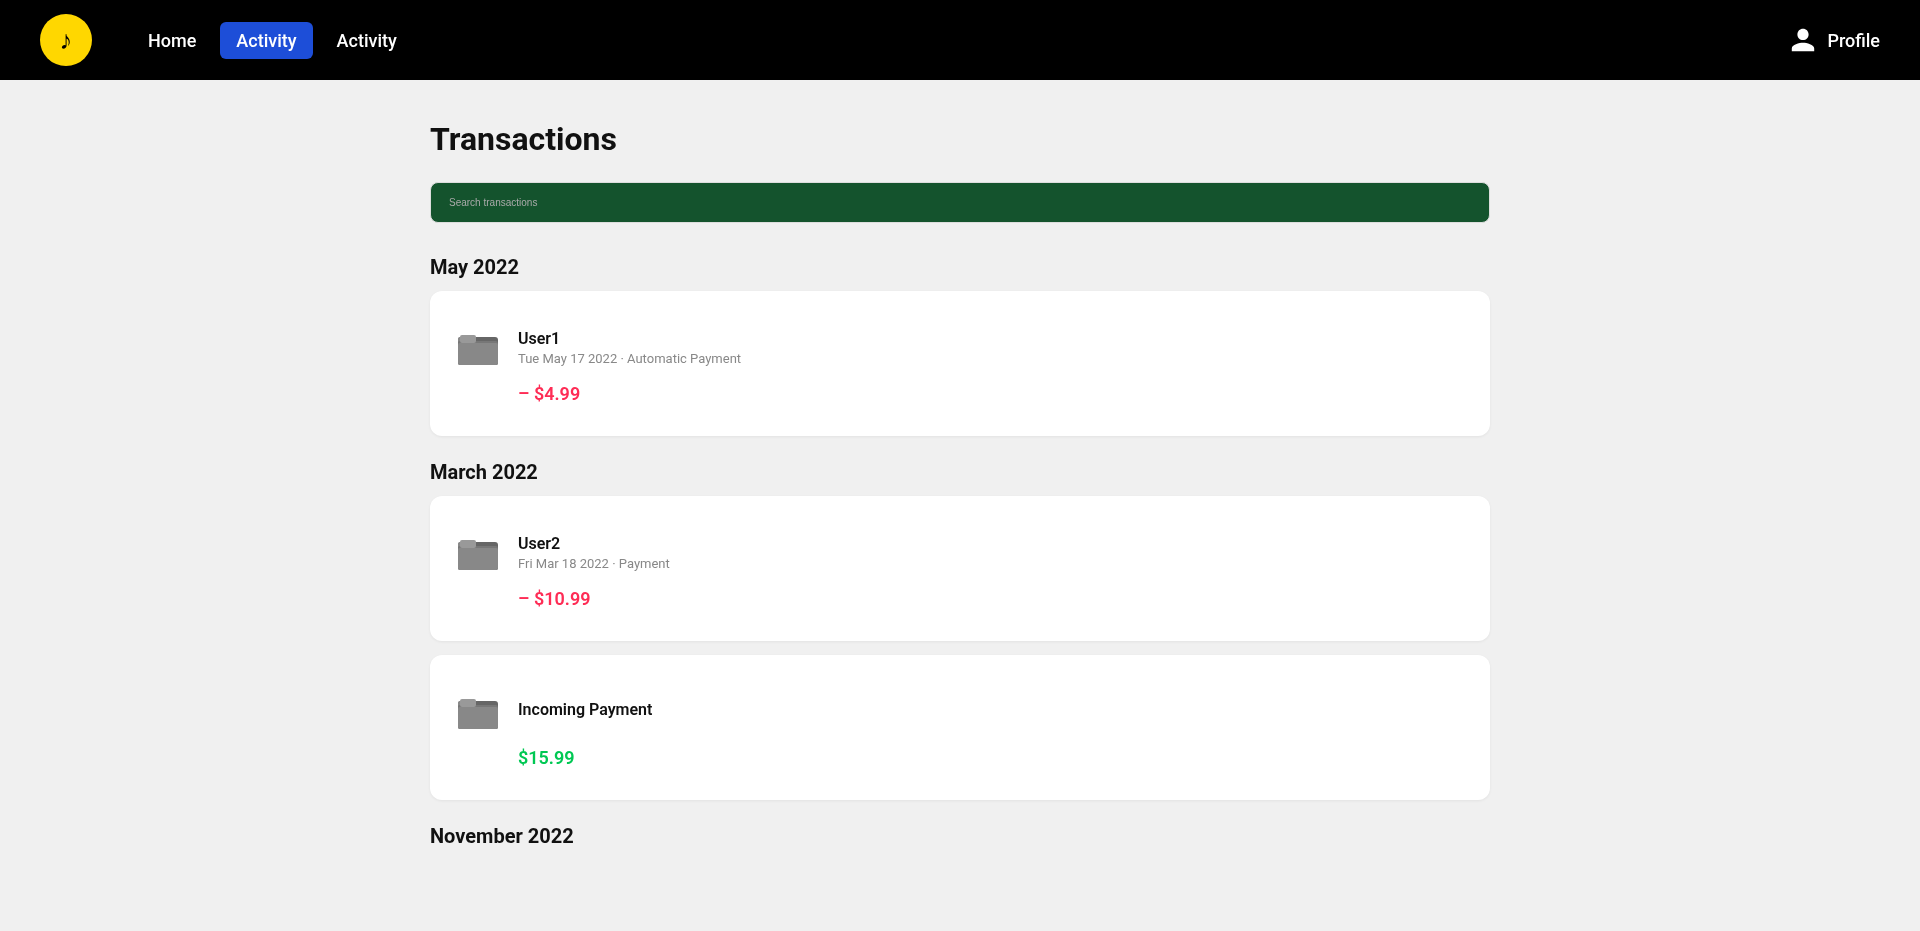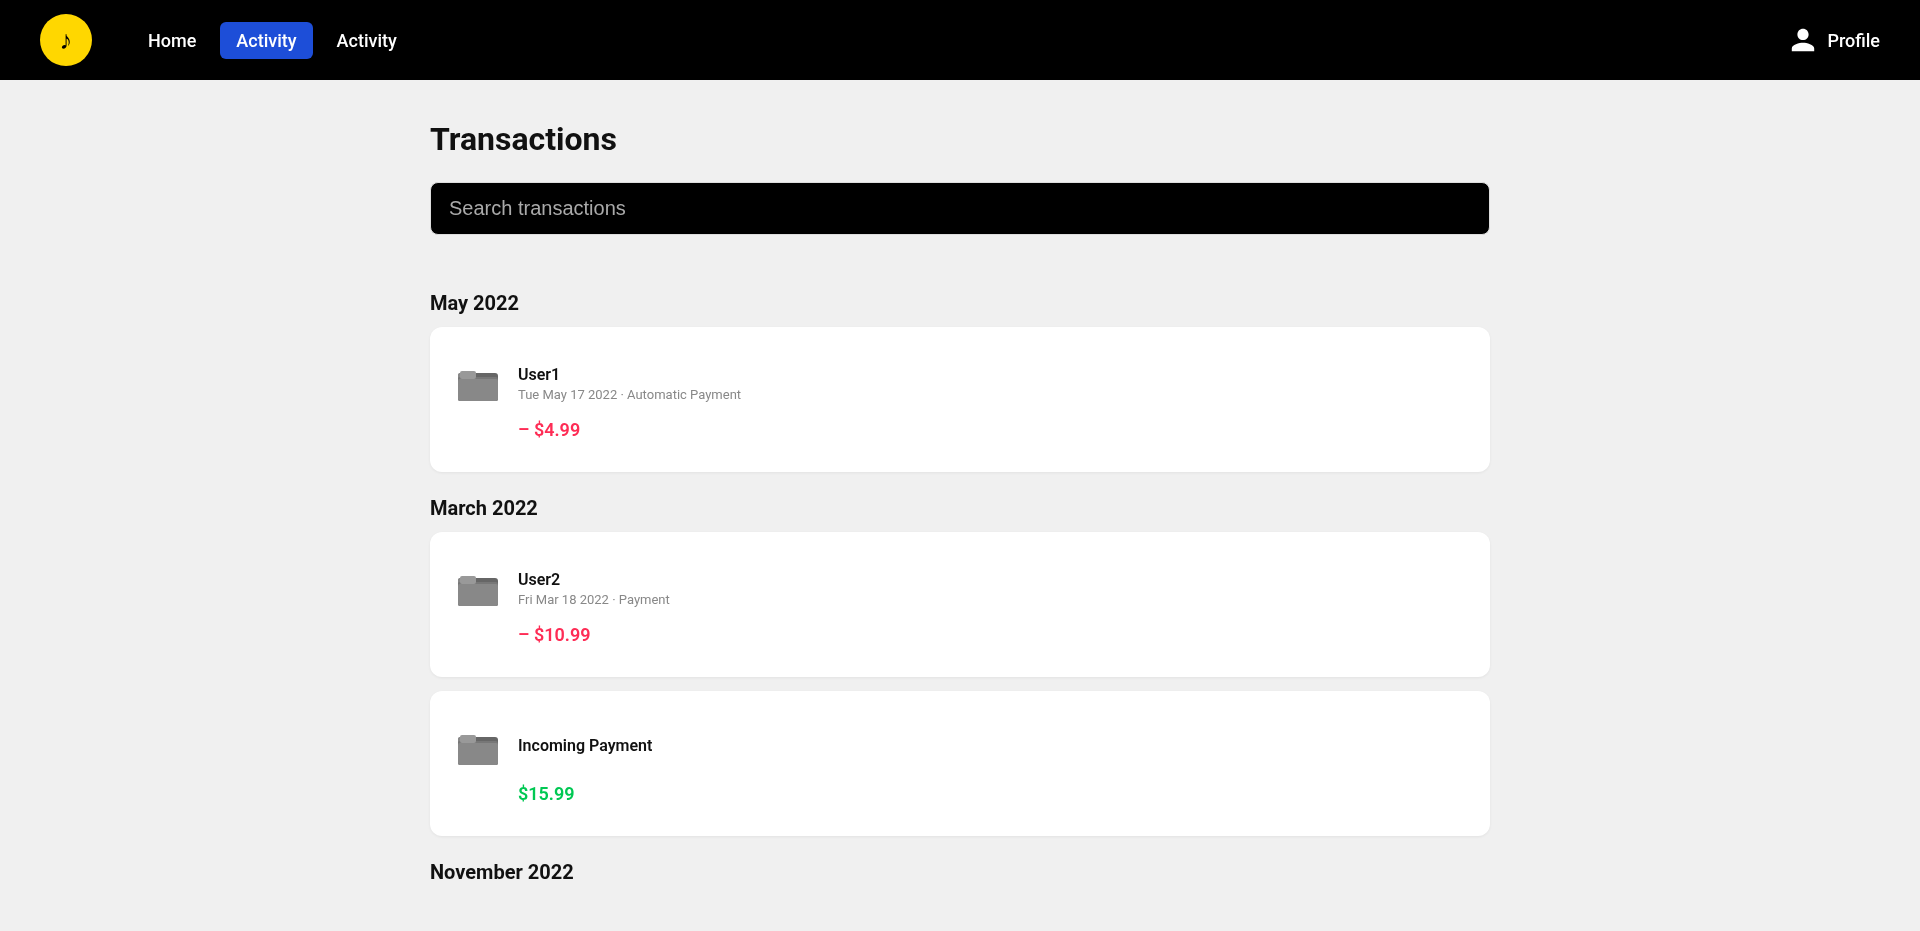--- a/index.html
+++ b/index.html
@@ -75,36 +75,35 @@
       font-size: 32px;
       font-weight: 700;
       color: #111;
       margin-bottom: 24px;
     }
     .search-bar {
       width: 100%;
       padding: 14px 18px;
       border: 1px solid #ddd;
       border-radius: 8px;
-      font-size: 20px;
+      font-size: 10px;
       color: #999;
-      background: #000000;
+      background: #14532d;
       outline: none;
       margin-bottom: 32px;
     }
     .search-bar::placeholder { color: #aaa; }
 
     
     .section-group { margin-bottom: 24px; }
     .section-month {
       font-size: 20px;
       font-weight: 700;
       color: #111;
       margin-bottom: 12px;
-      margin-top: 24px;
     }
 
     
     .transaction-card {
       background: #fff;
       border-radius: 12px;
       padding: 32px 24px;
       margin-bottom: 14px;
       box-shadow: 0 1px 3px rgba(0,0,0,0.06);
     }

